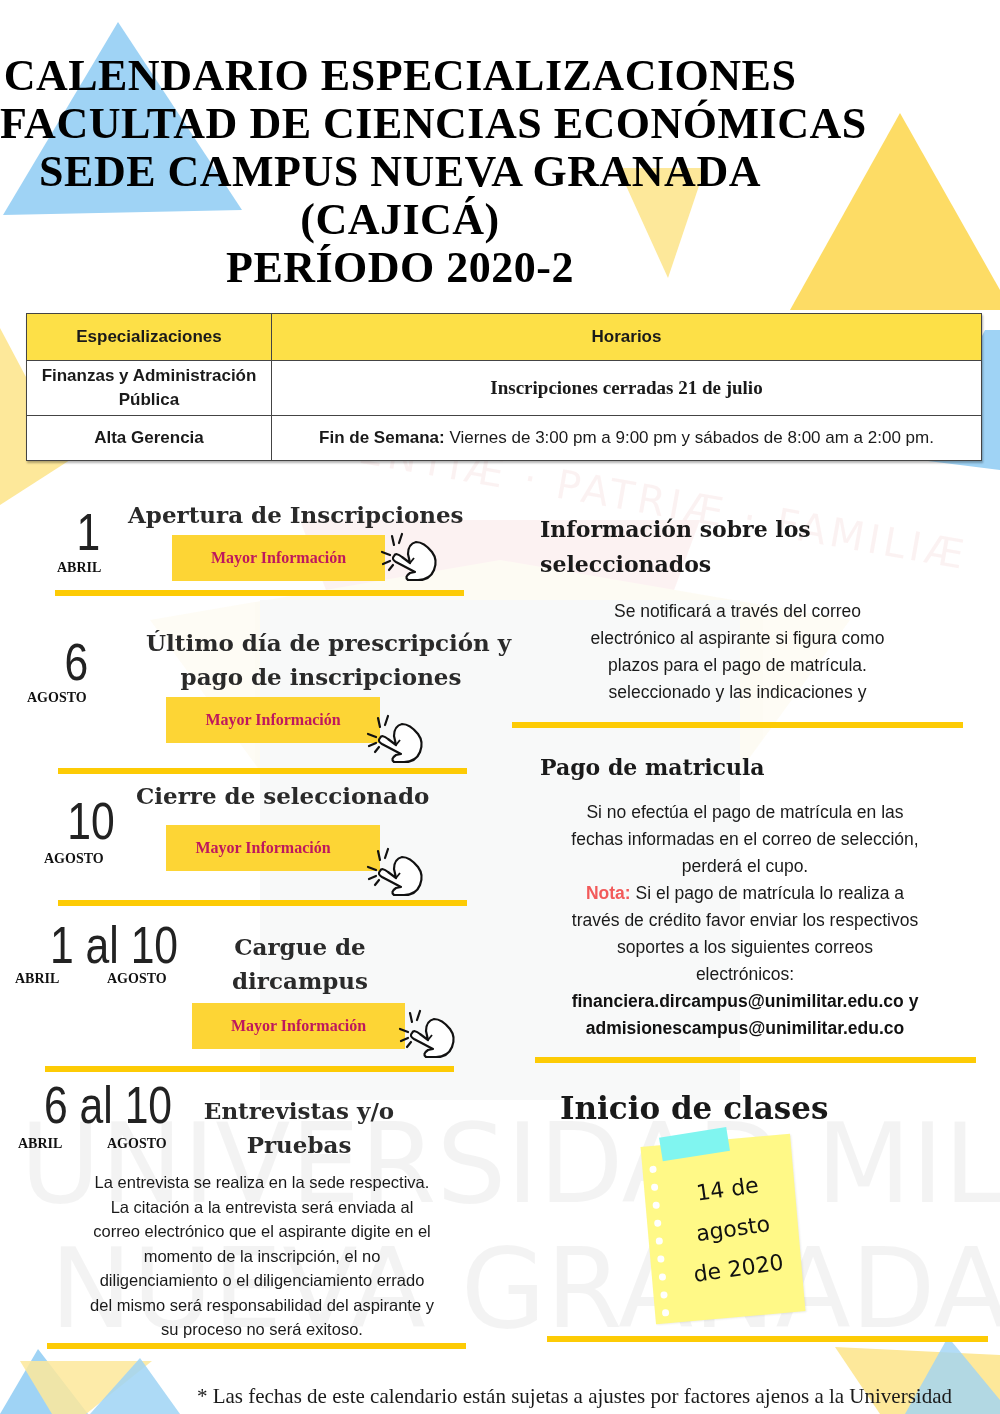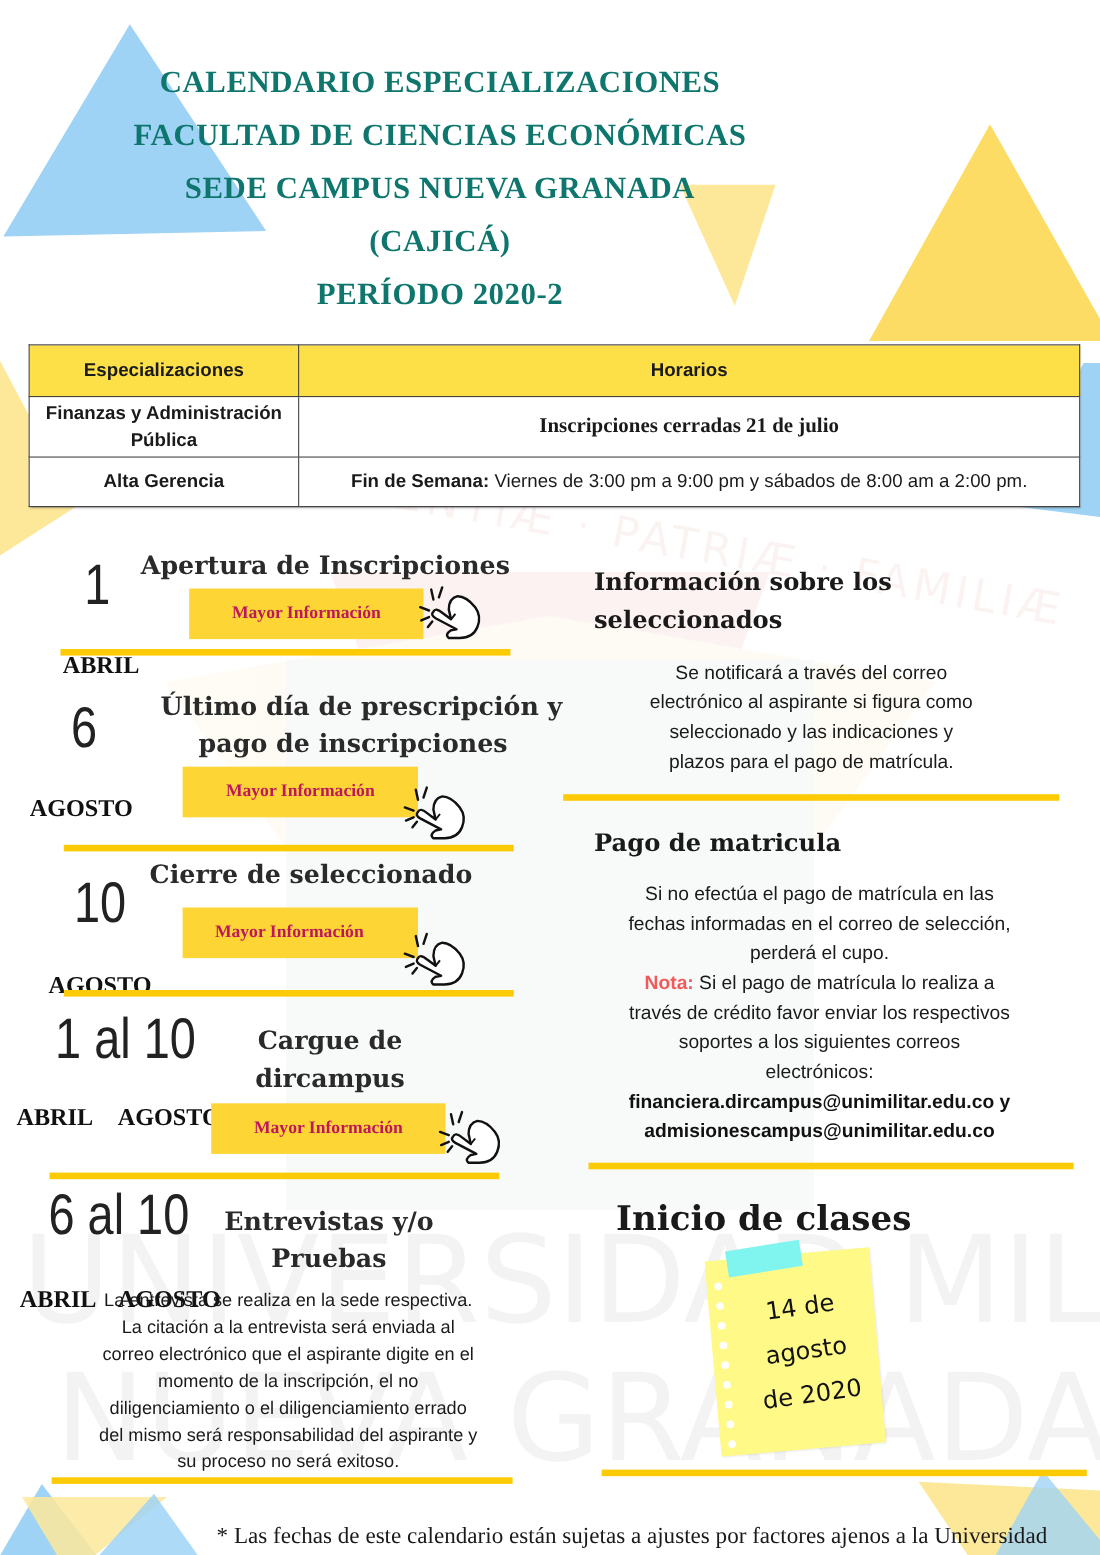--- a/index.html
+++ b/index.html
@@ -1,30 +1,30 @@
 <!DOCTYPE html>
 <html><head>
 <meta charset="utf-8">
 <style>
   html, body { margin: 0; padding: 0; }
   body { width: 1000px; height: 1414px; background: #ffffff; position: relative; overflow: hidden; font-family: "DejaVu Serif", serif; color: #1a1a1a; }
   .bg { position: absolute; inset: 0; pointer-events: none; }
-  .title { position: absolute; top: 52px; left: 0; width: 800px; text-align: center; font-family: "Liberation Serif", serif; font-weight: bold; font-size: 28px; line-height: 48px; color: #0f766e; letter-spacing: 0.5px; }
+  .title { position: absolute; top: 52px; left: 0; width: 800px; text-align: center; font-family: "Liberation Serif", serif; font-weight: bold; font-size: 44px; line-height: 48px; color: #000000; letter-spacing: 0.5px; }
   .title div { white-space: nowrap; }
 
   table.sched { position: absolute; top: 313px; left: 26px; width: 956px; border-collapse: collapse; font-family: "Liberation Sans", sans-serif; font-size: 17px; background: #fff; box-shadow: 1px 2px 2px rgba(0,0,0,0.3); }
   table.sched th, table.sched td { border: 1.5px solid #444; text-align: center; padding: 0 4px; }
   table.sched th { background: #fde047; height: 46px; font-weight: bold; font-size: 17px; }
   table.sched td.c1 { font-weight: bold; width: 236px; font-size: 17px; line-height: 24px; }
   table.sched tr.r1 td { height: 54px; }
   table.sched tr.r2 td { height: 44px; }
   .closed { font-family: "Liberation Serif", serif; font-weight: bold; font-size: 19px; }
 
   .date-num { position: absolute; font-family: "Liberation Sans Narrow", "Liberation Sans", sans-serif; font-size: 52px; color: #222; transform: scaleX(0.82); transform-origin: center; white-space: nowrap; }
-  .month { position: absolute; font-family: "Liberation Serif", serif; font-weight: bold; font-size: 22px; color: #111; white-space: nowrap; margin-top: 32px; }
+  .month { position: absolute; font-family: "Liberation Serif", serif; font-weight: bold; font-size: 14px; color: #111; white-space: nowrap; }
   .ev-title { position: absolute; font-family: "DejaVu Serif", serif; font-weight: bold; font-size: 23px; color: #2a2a2a; text-align: center; line-height: 34px; white-space: nowrap; }
   .btn { position: absolute; height: 46px; background: #fdd535; border-radius: 0; font-family: Liberation Serif, serif; font-weight: bold; font-size: 16px; color: #be185d; display: flex; align-items: center; justify-content: center; box-sizing: border-box; cursor: pointer; }
   .hand { position: absolute; width: 60px; height: 54px; }
   .rule { position: absolute; height: 6px; background: #fdcb05; }
   .body-text { position: absolute; font-family: "Liberation Sans", sans-serif; font-size: 17.5px; line-height: 27px; color: #1a1a1a; text-align: center; }
   .sec-title { position: absolute; font-family: "DejaVu Serif", serif; font-weight: bold; font-size: 22px; color: #1a1a1a; line-height: 35px; }
   .nota { color: #f25a5a; font-weight: bold; }
   .email { font-weight: bold; color: #111; }
   .note { position: absolute; left: 648px; top: 1140px; width: 150px; height: 178px; background: #fff987; transform: rotate(-5deg); box-shadow: 1px 1px 2px rgba(0,0,0,0.08); }
   .note .tape { position: absolute; left: 20px; top: -10px; width: 68px; height: 24px; background: #80f5f0; transform: rotate(-4deg); }
@@ -161,22 +161,22 @@
 </div>
 <div class="rule" style="left:47px;top:1343px;width:419px;"></div>
 
 <div class="sec-title" style="left:540px;top:512px;width:395px;">
   <div>Información sobre los</div>
   <div>seleccionados</div>
 </div>
 <div class="body-text" style="left:540px;top:598px;width:395px;">
   <div>Se notificará a través del correo</div>
   <div>electrónico al aspirante si figura como</div>
+  <div>plazos para el  pago de matrícula.</div>
   <div>seleccionado y las indicaciones y</div>
-  <div>plazos para el  pago de matrícula.</div>
 </div>
 <div class="rule" style="left:512px;top:722px;width:451px;"></div>
 
 <div class="sec-title" style="left:540px;top:750px;width:415px;">Pago de matricula</div>
 <div class="body-text" style="left:535px;top:799px;width:420px;">
   <div>Si no efectúa el pago de matrícula en las</div>
   <div>fechas informadas en el correo de selección,</div>
   <div>perderá el cupo.</div>
   <div><span class="nota">Nota:</span><span> Si el pago de matrícula lo realiza a</span></div>
   <div>través de crédito favor enviar los respectivos</div>

